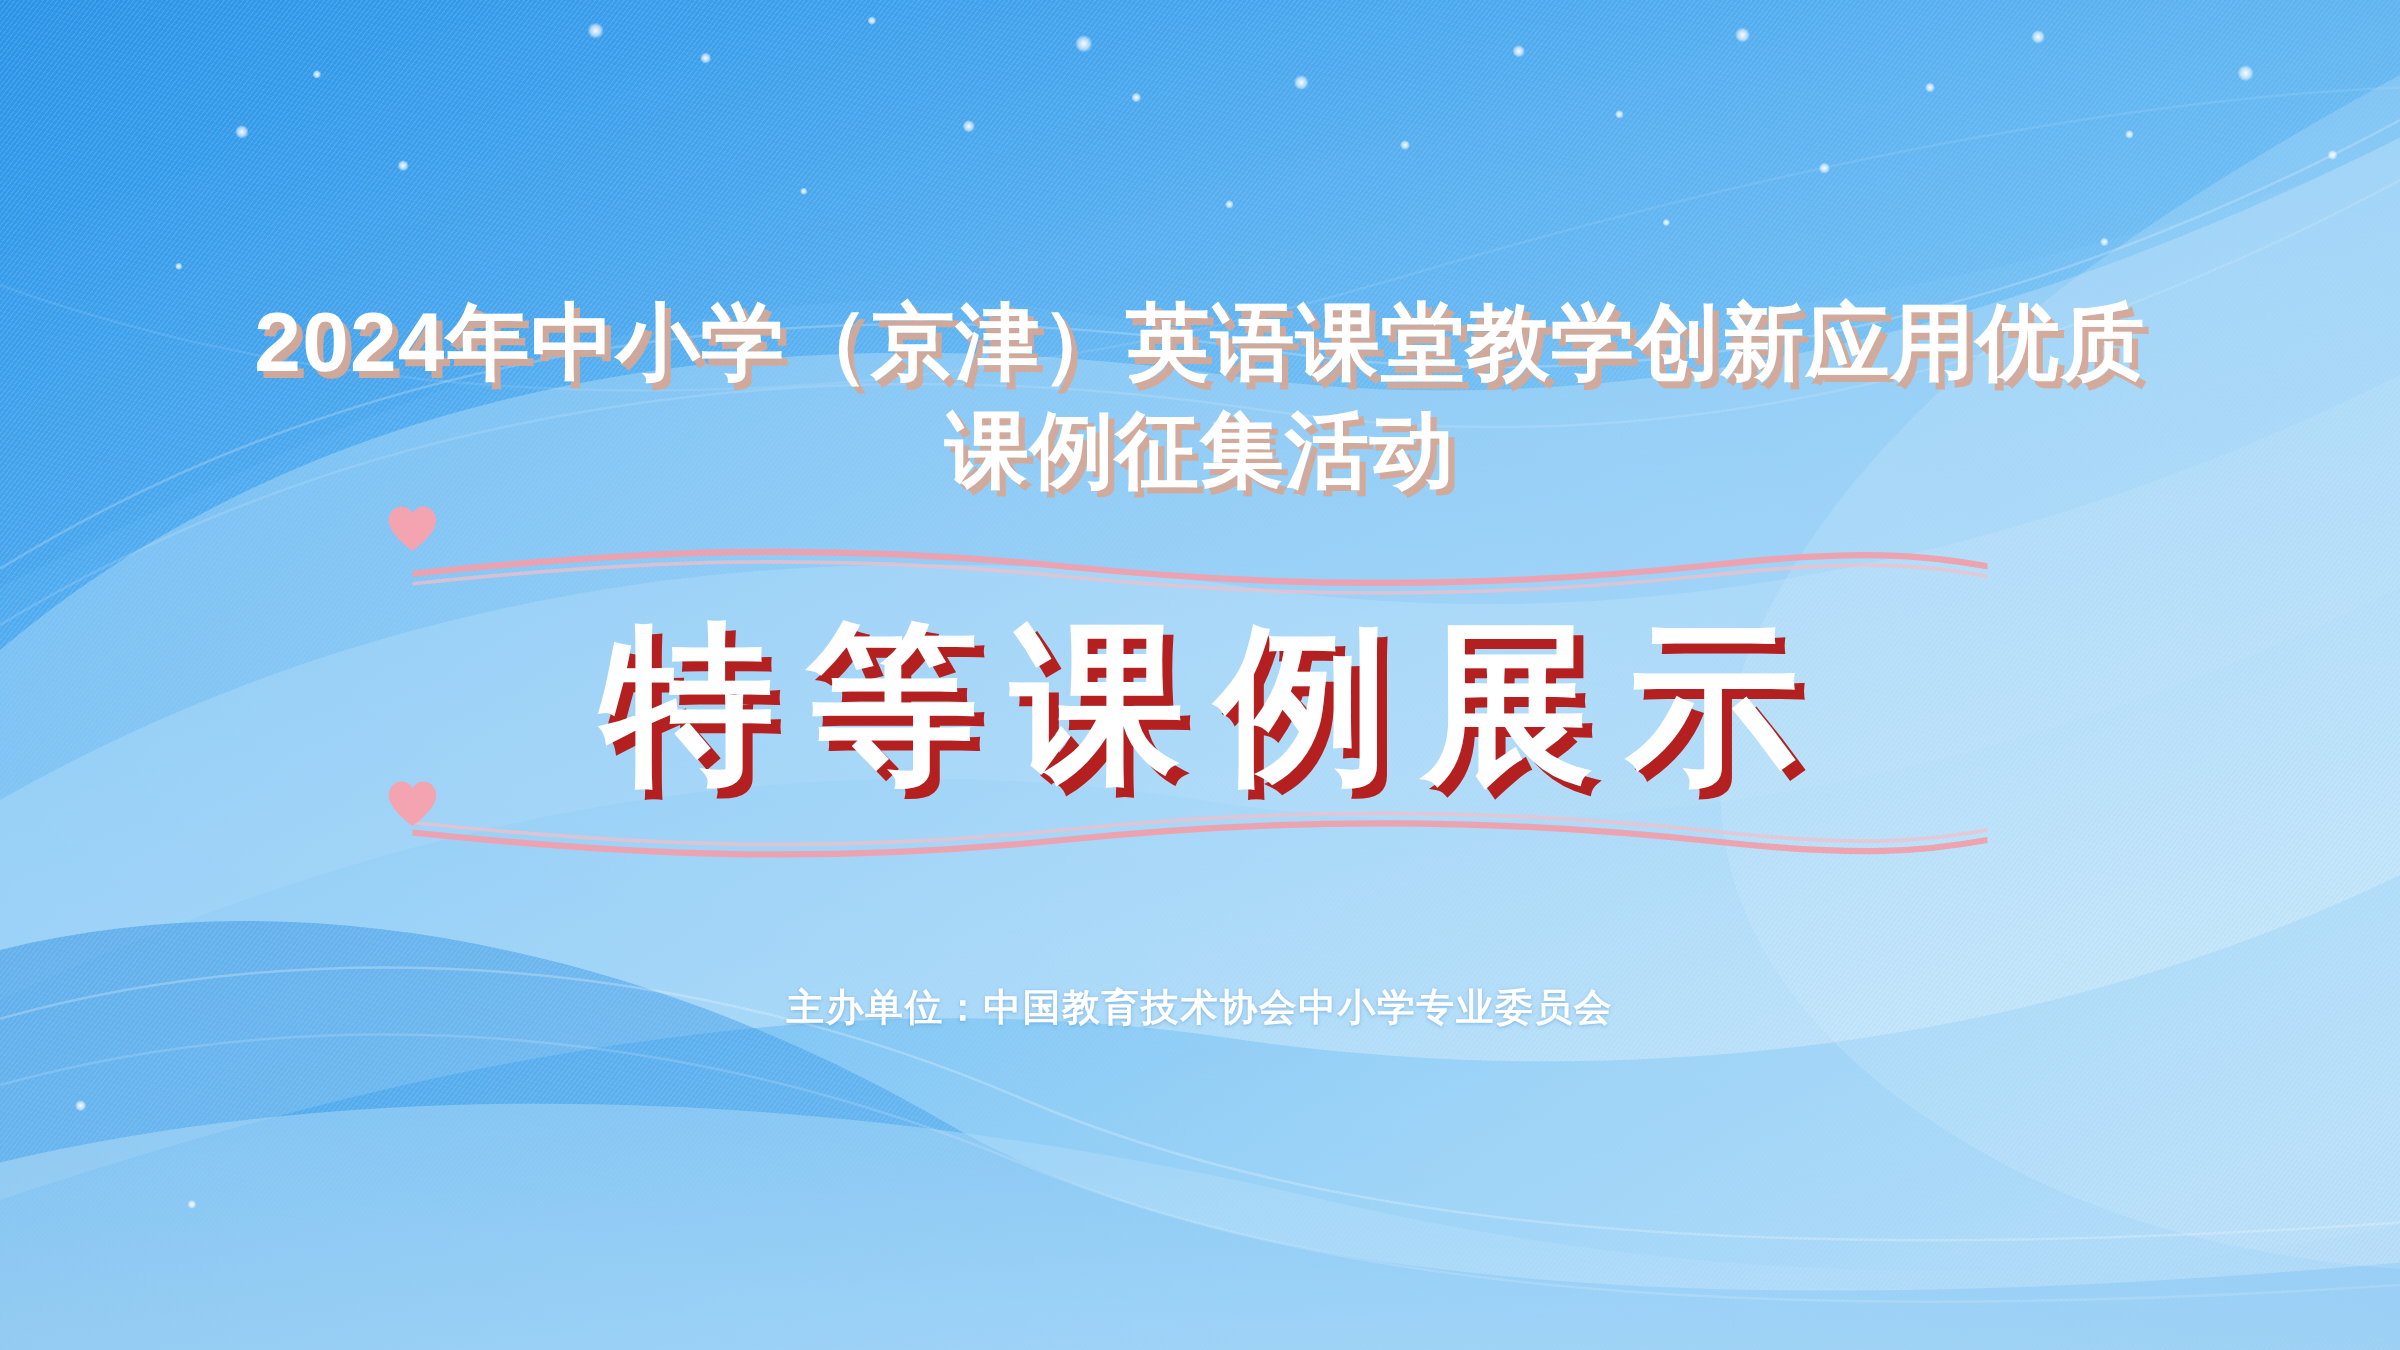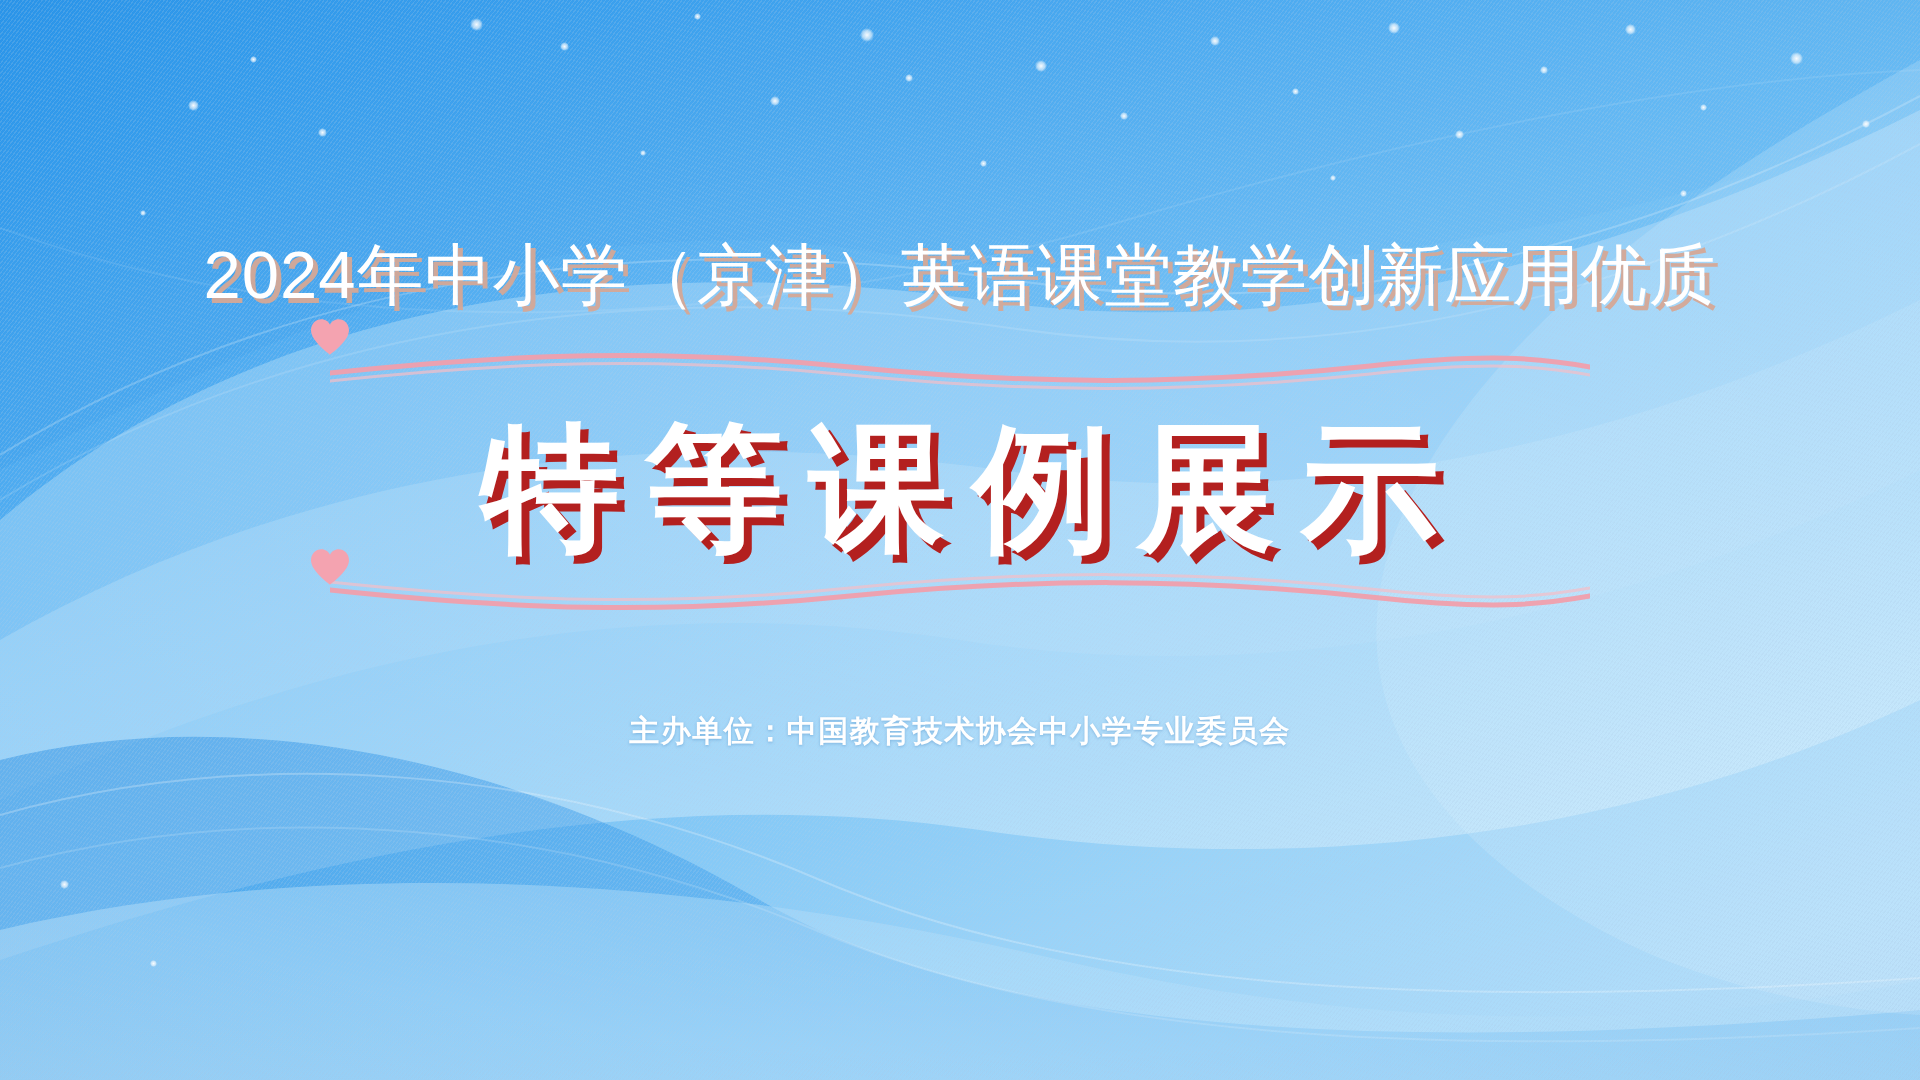--- a/index.html
+++ b/index.html
@@ -34,37 +34,37 @@
     background:radial-gradient(120% 90% at 52% 48%, rgba(255,255,255,0.12) 0%, rgba(255,255,255,0) 55%, rgba(25,110,185,0.16) 100%);}
 
   .bokeh{position:absolute;border-radius:50%;pointer-events:none;
     background:radial-gradient(circle,rgba(255,255,255,.95) 0%,rgba(255,255,255,.55) 45%,rgba(255,255,255,0) 72%);}
 
   
   #content{position:absolute;inset:0;display:flex;flex-direction:column;align-items:center;}
 
   .title-block{margin-top:232px;text-align:center;width:100%;}
   .title-line{
-    font-size:67px;line-height:86px;font-weight:400;color:#FFFFFF;
+    font-size:67px;line-height:86px;font-weight:700;color:#FFFFFF;
     letter-spacing:1px;white-space:nowrap;
     text-shadow:5px 5px 0 rgba(213,168,150,0.95);
   }
 
   .divider{position:relative;width:1260px;height:54px;margin:0 auto;}
   .divider svg{position:absolute;left:0;top:0;}
   .heart{position:absolute;left:50%;top:50%;width:42px;height:38px;transform:translate(-50%,-58%);}
 
   .divider-top{margin-top:22px;}
   .divider-bottom{margin-top:6px;}
 
   .main-heading{
     font-size:138px;line-height:152px;font-weight:700;color:#FFFFFF;
     letter-spacing:26px;text-indent:26px;white-space:nowrap;
     text-shadow:8px 8px 0 #B3201F;
-    margin-top:18px;text-align:right;
+    margin-top:8px;text-align:right;
   }
 
   .org-block{margin-top:86px;text-align:center;}
   .org-line{font-size:30px;line-height:47px;font-weight:600;color:#FFFFFF;
     letter-spacing:1.5px;white-space:nowrap;
     text-shadow:0 1px 3px rgba(40,110,175,0.35);font-family:Liberation Mono, monospace;}
 </style>
 </head>
 <body>
 
@@ -153,20 +153,21 @@
       <span class="bokeh" style="left: 1680px; top: 190px; width: 7px; height: 7px;"></span>
       <span class="bokeh" style="left: 140px; top: 210px; width: 6px; height: 6px;"></span>
       <span class="bokeh" style="left: 60px; top: 880px; width: 9px; height: 9px;"></span>
       <span class="bokeh" style="left: 150px; top: 960px; width: 7px; height: 7px;"></span>
     </div>
 
   <div id="content">
 
     <div class="title-block">
       <div class="title-line">2024年中小学（京津）英语课堂教学创新应用优质</div>
+      <div class="title-line">课例征集活动</div>
     </div>
 
     <div class="divider divider-top">
       <svg width="1260" height="54" viewBox="0 0 1260 54" xmlns="http://www.w3.org/2000/svg">
         <path d="M0,33 C180,14 330,8 520,27 C700,45 860,45 1040,26 C1160,13 1210,18 1260,27" fill="none" stroke="#F09FAC" stroke-opacity=".95" stroke-width="5" stroke-linecap="round"></path>
         <path d="M0,41 C180,22 330,16 520,35 C700,53 860,53 1040,34 C1160,21 1210,26 1260,35" fill="none" stroke="#F6BDC6" stroke-opacity=".7" stroke-width="3" stroke-linecap="round"></path>
       </svg>
       <svg class="heart" viewBox="0 0 32 30" xmlns="http://www.w3.org/2000/svg">
         <path d="M16 29 C16 29 1 18.6 1 9.8 C1 4.6 4.8 1 9.2 1 C12.3 1 14.8 2.8 16 5.3 C17.2 2.8 19.7 1 22.8 1 C27.2 1 31 4.6 31 9.8 C31 18.6 16 29 16 29 Z" fill="#F4A3B0"></path>
       </svg>

